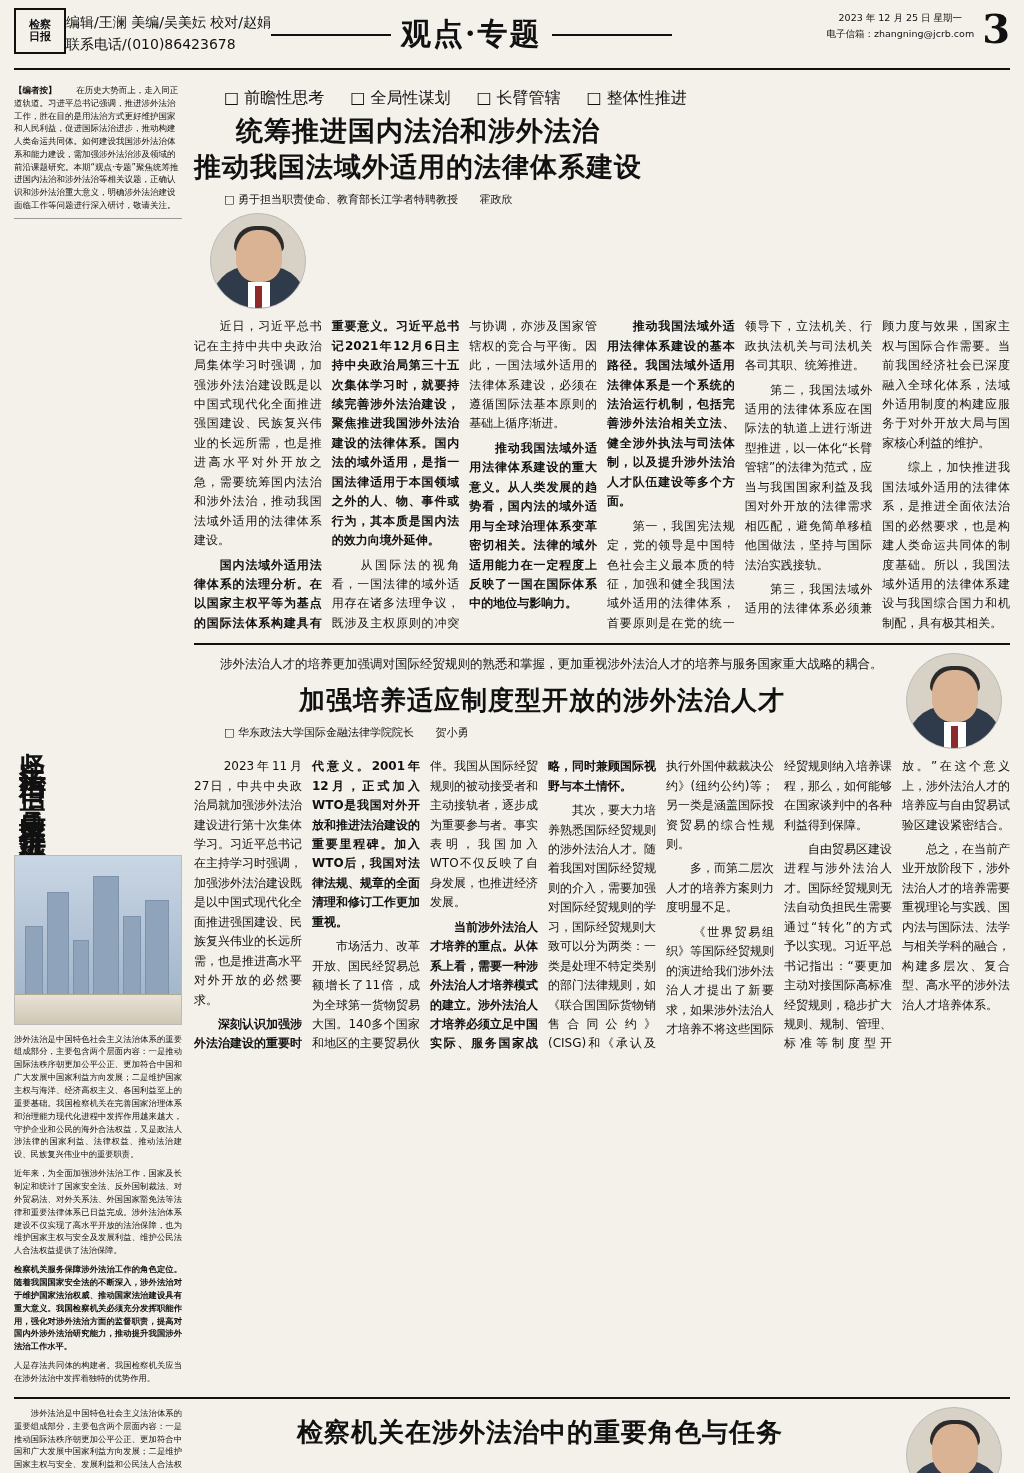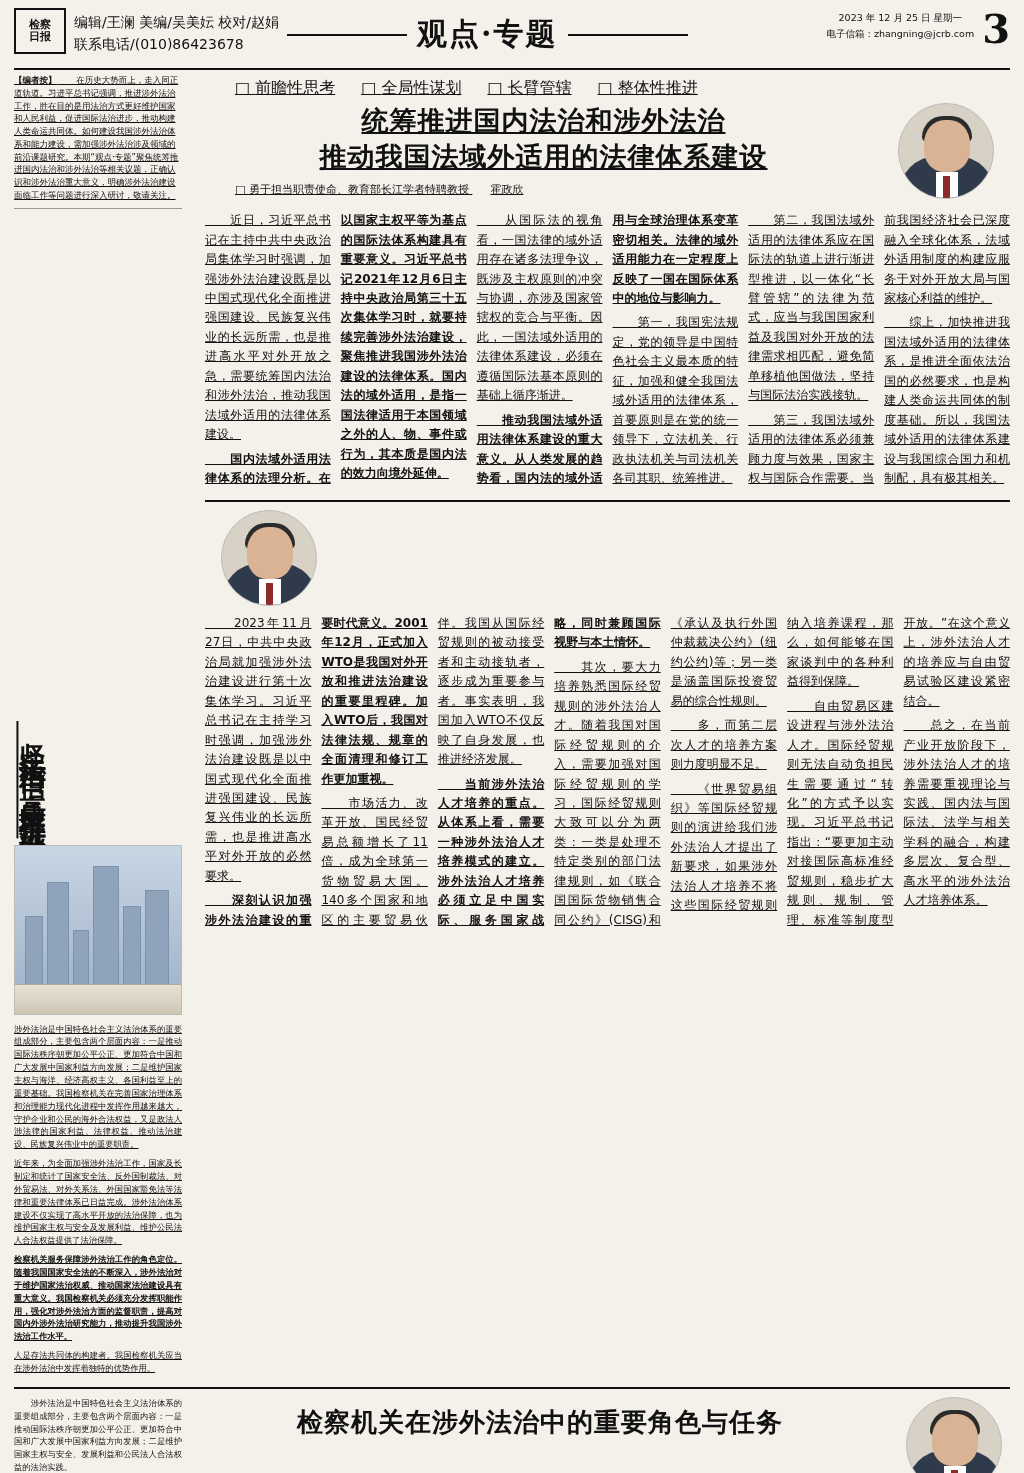--- a/index.html
+++ b/index.html
@@ -8,33 +8,33 @@
     width:1024px; height:1473px;
     background:#f4f1ea;
     font-family:"DejaVu Sans", sans-serif;
     color:#111;
     position:relative;
     overflow:hidden;
   }
   .page { width:1024px; height:1473px; position:relative; padding:8px 14px; }
 
   
-  .masthead { display:flex; align-items:flex-start; height:62px; border-bottom:2px solid #111; padding-bottom:2px;gap:8px; }
+  .masthead { display:flex; align-items:flex-start; height:62px; border-bottom:2px solid #111; padding-bottom:2px; }
   .logo-box { width:52px; height:46px; border:2px solid #111; display:flex; align-items:center; justify-content:center; flex:0 0 auto; }
   .logo-box span { font-size:11px; line-height:1.05; font-weight:bold; writing-mode:horizontal-tb; text-align:center; letter-spacing:0px; }
   .credits { margin-left:0; font-size:14px; line-height:1.55; padding-top:4px; color:#111; }
   .center-title { flex:1; display:flex; align-items:center; gap:10px; padding-top:6px; }
   .rule { height:2px; background:#111; width:120px; }
   .center-title .t { font-size:30px; font-weight:bold; letter-spacing:2px; font-family:"DejaVu Serif", serif; }
   .right-block { text-align:center; display:flex; align-items:flex-start; gap:8px; padding-top:2px; }
   .right-meta { font-size:9.5px; line-height:1.7; }
   .pagenum { font-size:40px; font-weight:bold; line-height:0.95; font-family:"DejaVu Serif", serif; }
 
   
-  .body-grid { display:flex; gap:23px; margin-top:4px;text-decoration:underline; }
+  .body-grid { display:flex; gap:12px; margin-top:14px; }
   .left-col { width:168px; flex:0 0 168px; }
   .right-col { flex:1; }
 
   
   .editor-note { font-size:8.5px; line-height:1.5; border-bottom:1px solid #999; padding-bottom:6px; }
   .editor-note .lbl { font-weight:bold; }
   .vert-headline {
     margin-top:10px;
     height:620px;
     display:flex; flex-direction:row-reverse; justify-content:flex-start;
@@ -54,21 +54,21 @@
   .city-art .book { position:absolute; bottom:0; left:0; right:0; height:30px; background:linear-gradient(180deg,#e8e2d5,#cfc6b4); border-top:1px solid #b3a991; }
   .left-lower { margin-top:8px; font-size:8.3px; line-height:1.55; text-align:justify; }
   .left-lower p { margin:0 0 6px 0; }
   .left-lower .sub { font-weight:bold; }
 
   
   .article { border-top:2px solid #111; padding-top:8px; margin-bottom:10px; }
   .article.first { border-top:none; padding-top:0; }
   .kickers { display:flex; gap:26px; font-size:16px; margin:4px 0 4px 30px; }
   .kickers span::before { content:"□ "; }
-  .headline-wrap { display:flex; align-items:flex-start; }
+  .headline-wrap { display:flex; align-items:flex-start;flex-direction:column; }
   .headline-text { flex:1; }
   .h1 { font-family:"DejaVu Serif", serif; font-weight:bold; font-size:27px; line-height:1.32; letter-spacing:1px; text-align:center; }
   .h1.small { font-size:26px; }
   .byline { font-size:11px; margin:8px 0 6px 30px; }
   .byline::before { content:"□ "; }
   .byline .name { margin-left:18px; }
   .portrait { width:96px; height:96px; border-radius:50%; overflow:hidden; flex:0 0 auto; margin:0 16px; position:relative; background:#d8d2c6; border:1px solid #bbb; }
   .portrait .head { position:absolute; width:46px; height:52px; background:#d9b393; border-radius:45% 45% 42% 42%; left:25px; top:16px; }
   .portrait .hair { position:absolute; width:50px; height:26px; background:#2b2b2b; border-radius:25px 25px 6px 6px; left:23px; top:12px; }
   .portrait .body { position:absolute; width:96px; height:42px; background:#2f3a4a; left:0; bottom:0; border-radius:38px 38px 0 0; }
@@ -170,29 +170,38 @@
               <div class="tie"></div>
             <div class="hair"></div>
               <div class="head"></div>
           </div>
         </div>
         <div class="cols">
           <p>　　近日，习近平总书记在主持中共中央政治局集体学习时强调，加强涉外法治建设既是以中国式现代化全面推进强国建设、民族复兴伟业的长远所需，也是推进高水平对外开放之急，需要统筹国内法治和涉外法治，推动我国法域外适用的法律体系建设。</p>
           <p class="sec">　　国内法域外适用法律体系的法理分析。在以国家主权平等为基点的国际法体系构建具有重要意义。习近平总书记2021年12月6日主持中央政治局第三十五次集体学习时，就要持续完善涉外法治建设，聚焦推进我国涉外法治建设的法律体系。国内法的域外适用，是指一国法律适用于本国领域之外的人、物、事件或行为，其本质是国内法的效力向境外延伸。</p>
           <p>　　从国际法的视角看，一国法律的域外适用存在诸多法理争议，既涉及主权原则的冲突与协调，亦涉及国家管辖权的竞合与平衡。因此，一国法域外适用的法律体系建设，必须在遵循国际法基本原则的基础上循序渐进。</p>
           <p class="sec">　　推动我国法域外适用法律体系建设的重大意义。从人类发展的趋势看，国内法的域外适用与全球治理体系变革密切相关。法律的域外适用能力在一定程度上反映了一国在国际体系中的地位与影响力。</p>
+          <p class="sec">　　推动我国法域外适用法律体系建设的基本路径。我国法域外适用法律体系是一个系统的法治运行机制，包括完善涉外法治相关立法、健全涉外执法与司法体制，以及提升涉外法治人才队伍建设等多个方面。</p>
           <p>　　第一，我国宪法规定，党的领导是中国特色社会主义最本质的特征，加强和健全我国法域外适用的法律体系，首要原则是在党的统一领导下，立法机关、行政执法机关与司法机关各司其职、统筹推进。</p>
           <p>　　第二，我国法域外适用的法律体系应在国际法的轨道上进行渐进型推进，以一体化“长臂管辖”的法律为范式，应当与我国国家利益及我国对外开放的法律需求相匹配，避免简单移植他国做法，坚持与国际法治实践接轨。</p>
           <p>　　第三，我国法域外适用的法律体系必须兼顾力度与效果，国家主权与国际合作需要。当前我国经济社会已深度融入全球化体系，法域外适用制度的构建应服务于对外开放大局与国家核心利益的维护。</p>
           <p>　　综上，加快推进我国法域外适用的法律体系，是推进全面依法治国的必然要求，也是构建人类命运共同体的制度基础。所以，我国法域外适用的法律体系建设与我国综合国力和机制配，具有极其相关。</p>
         </div>
       </div>
 
       <div class="article">
         <div class="art-head2">
+          <div class="headline-text" style="flex:1;">
+            <div class="lead2">涉外法治人才的培养更加强调对国际经贸规则的熟悉和掌握，更加重视涉外法治人才的培养与服务国家重大战略的耦合。</div>
+            <div class="h1 small" style="margin-top:8px;">加强培养适应制度型开放的涉外法治人才</div>
+            <div class="byline">
+              <span>华东政法大学国际金融法律学院院长</span>
+              <span class="name">贺小勇</span>
+            </div>
+          </div>
           <div class="portrait-col">
             <div class="portrait">
               <div class="body"></div>
                 <div class="shirt"></div>
                 <div class="tie"></div>
               <div class="hair"></div>
                 <div class="head"></div>
             </div>
           </div>
         </div>

